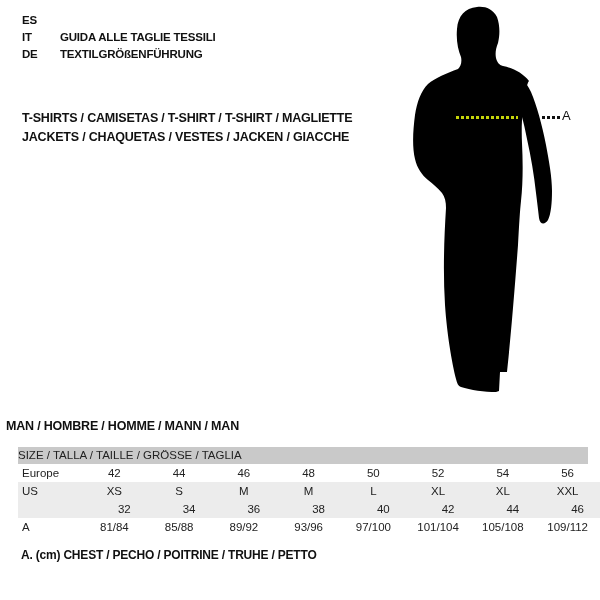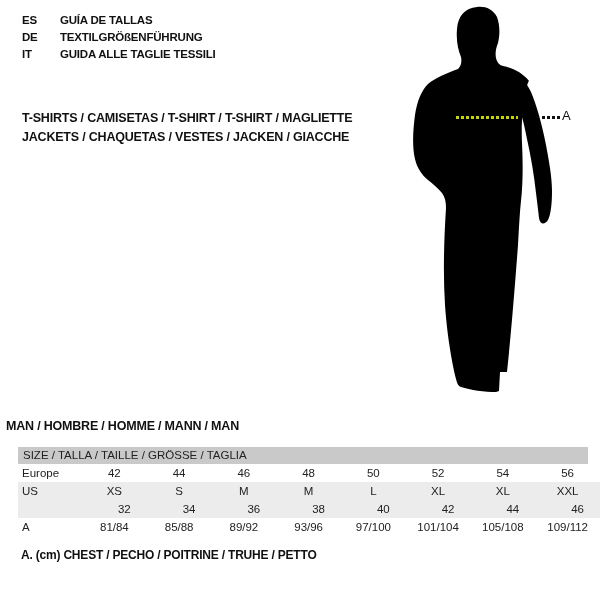--- a/index.html
+++ b/index.html
@@ -18,46 +18,45 @@
   .dash-line{position:absolute;height:3px;}
   .dash-yellow{left:456px;top:116px;width:62px;
     background:repeating-linear-gradient(90deg,var(--dash,#c6d40a) 0 3px,transparent 3px 5px);}
   .dash-black{left:542px;top:116px;width:18px;
     background:repeating-linear-gradient(90deg,#111 0 3px,transparent 3px 5px);}
   .measure-label{position:absolute;left:562px;top:108px;font-size:13px;line-height:16px;}
   
   .man-title{position:absolute;left:6px;top:419px;font-size:12.5px;font-weight:700;letter-spacing:-0.2px;}
   
   .size-table{position:absolute;left:18px;top:447px;width:582px;font-size:11.5px;color:#222;}
-  .tbl-header{width:570px;height:17px;line-height:17px;box-sizing:border-box;padding-left:5px;
+  .tbl-header{width:570px;height:17px;line-height:17px;box-sizing:border-box;
     background:#c9c9c9;color:#222;font-size:11.5px;}
   .tbl-row{display:flex;height:18px;line-height:18px;}
   .tbl-row.stripe{background:#ececec;justify-content:flex-end;}
   .cell-label{width:64px;box-sizing:border-box;padding-left:4px;text-align:left;}
   .cell{flex:1;text-align:center;}
   
   .footnote{position:absolute;left:21px;top:548px;font-size:12px;font-weight:700;letter-spacing:-0.2px;}
 </style>
 </head>
 <body>
 
 <div class="sheet">
 
   <div class="lang-list">
     <div class="lang-row">
       <span class="lang-code">ES</span>
-      <span class="lang-label">GUÍA DE TALLAS</span>
+    </div>
+    <div class="lang-row">
+      <span class="lang-code">IT</span>
+      <span class="lang-label">GUIDA ALLE TAGLIE TESSILI</span>
     </div>
     <div class="lang-row">
       <span class="lang-code">DE</span>
       <span class="lang-label">TEXTILGRÖßENFÜHRUNG</span>
-    </div>
-    <div class="lang-row">
-      <span class="lang-code">IT</span>
-      <span class="lang-label">GUIDA ALLE TAGLIE TESSILI</span>
     </div>
   </div>
 
   <div class="categories">
     <div>T-SHIRTS / CAMISETAS / T-SHIRT / T-SHIRT / MAGLIETTE</div>
     <div>JACKETS / CHAQUETAS / VESTES / JACKEN / GIACCHE</div>
   </div>
 
   <svg class="figure-svg" viewBox="0 0 180 390" xmlns="http://www.w3.org/2000/svg">
     <path d="M82,2

